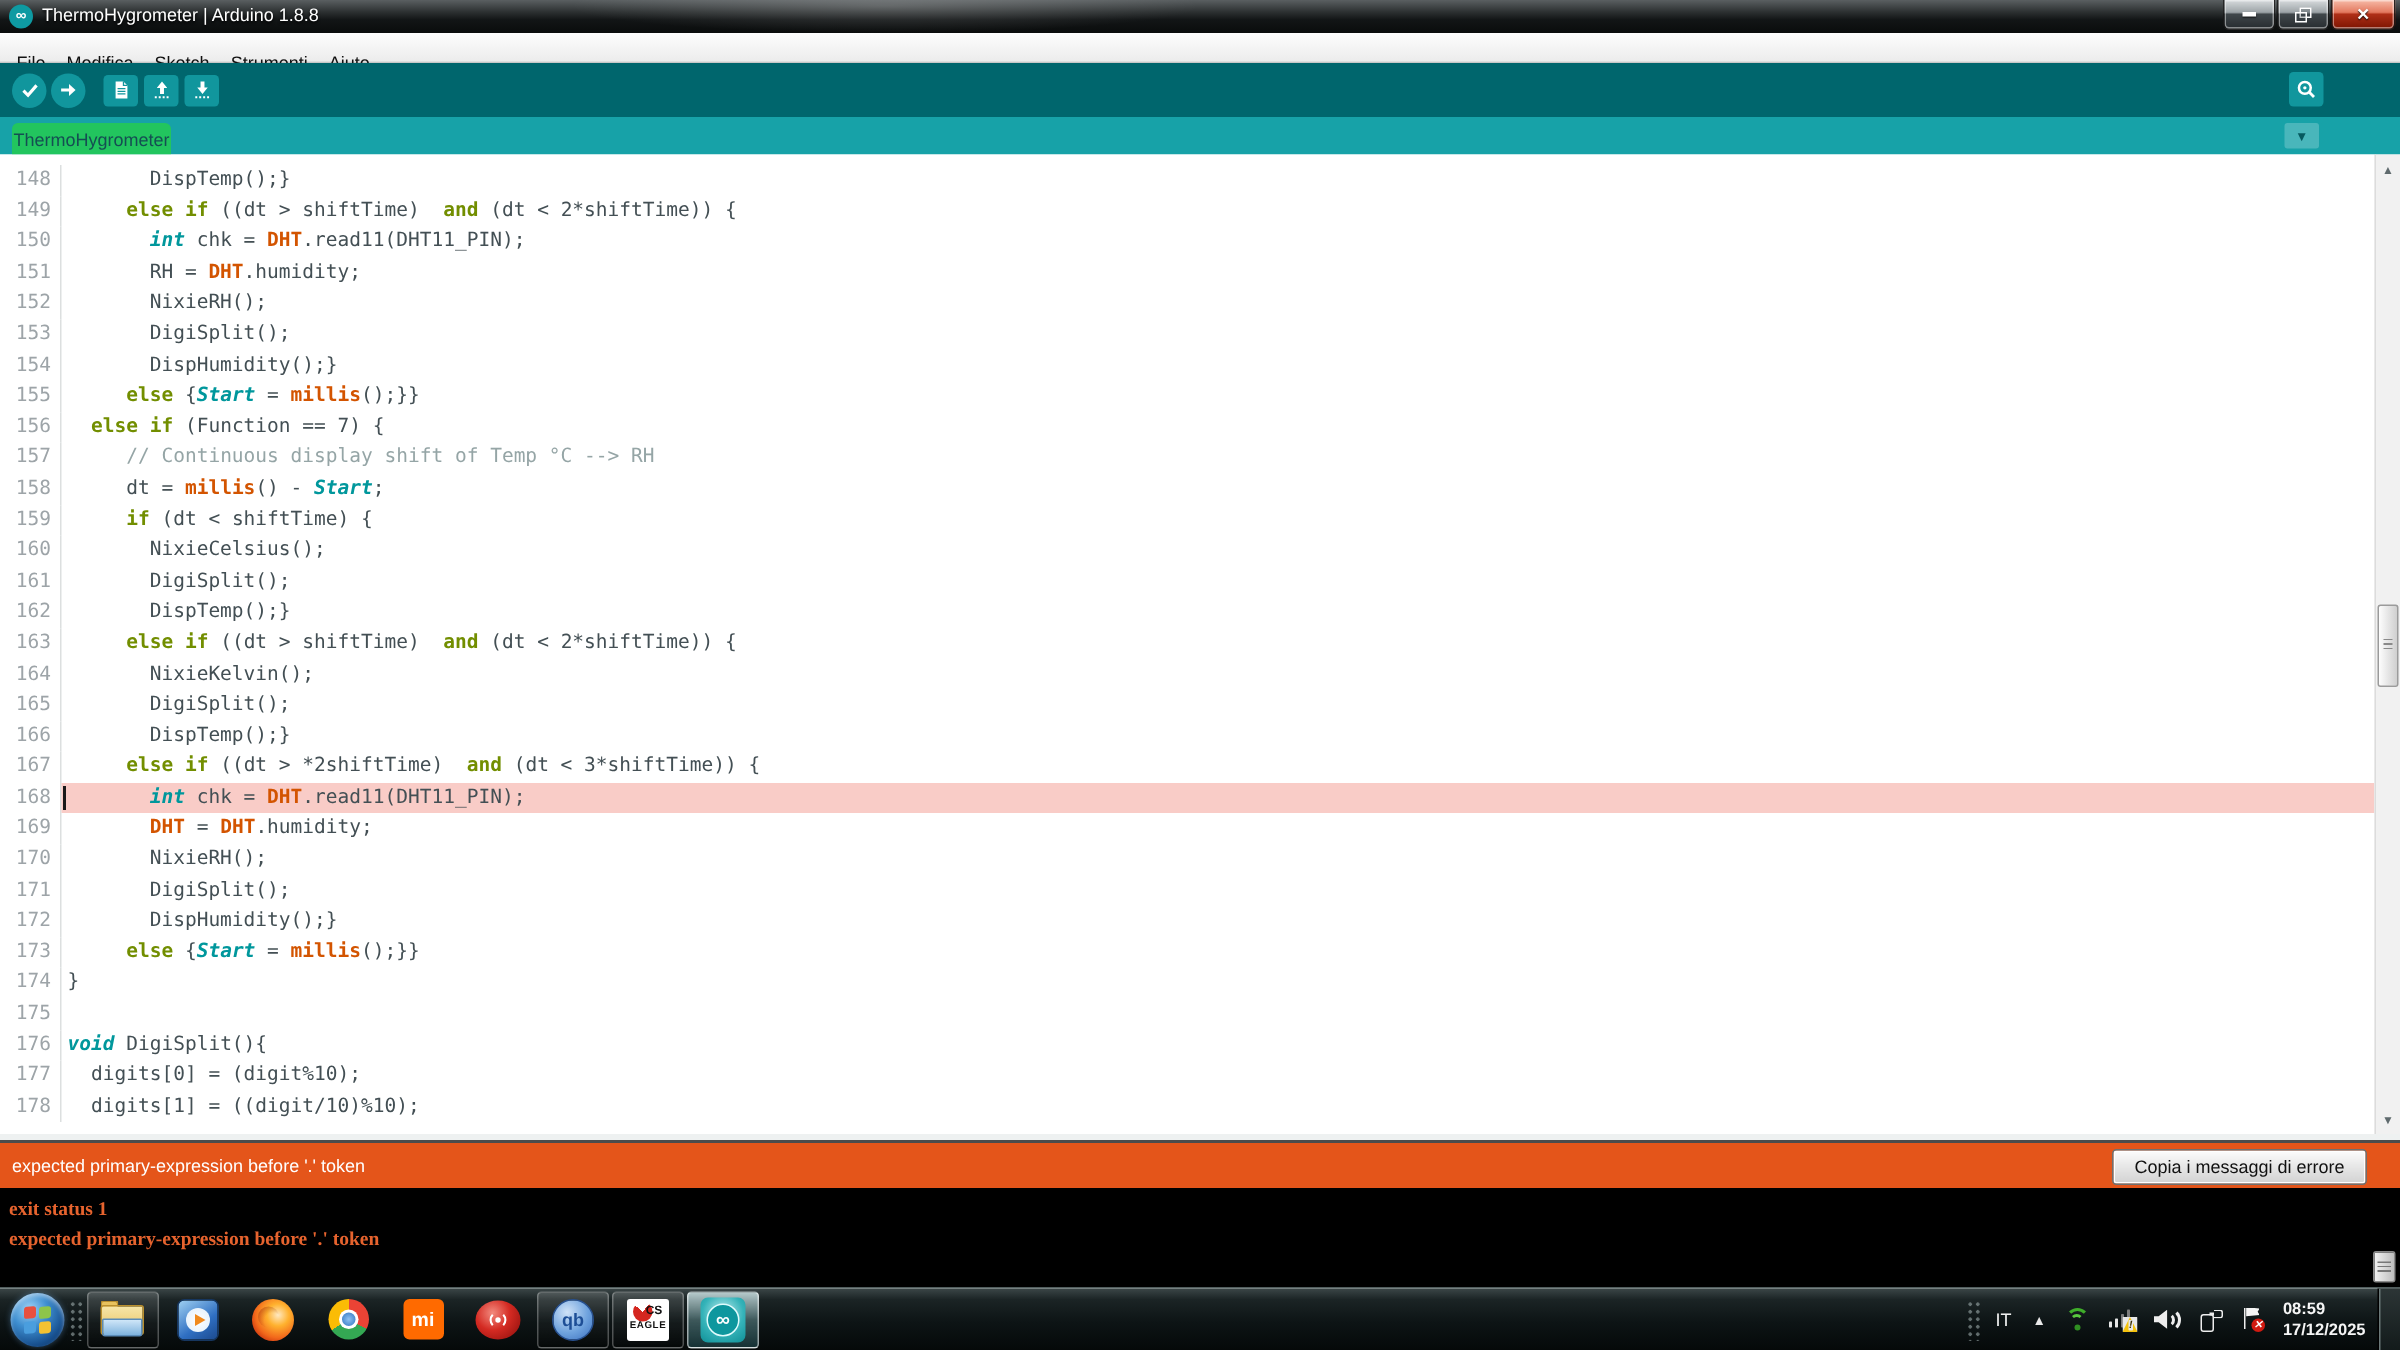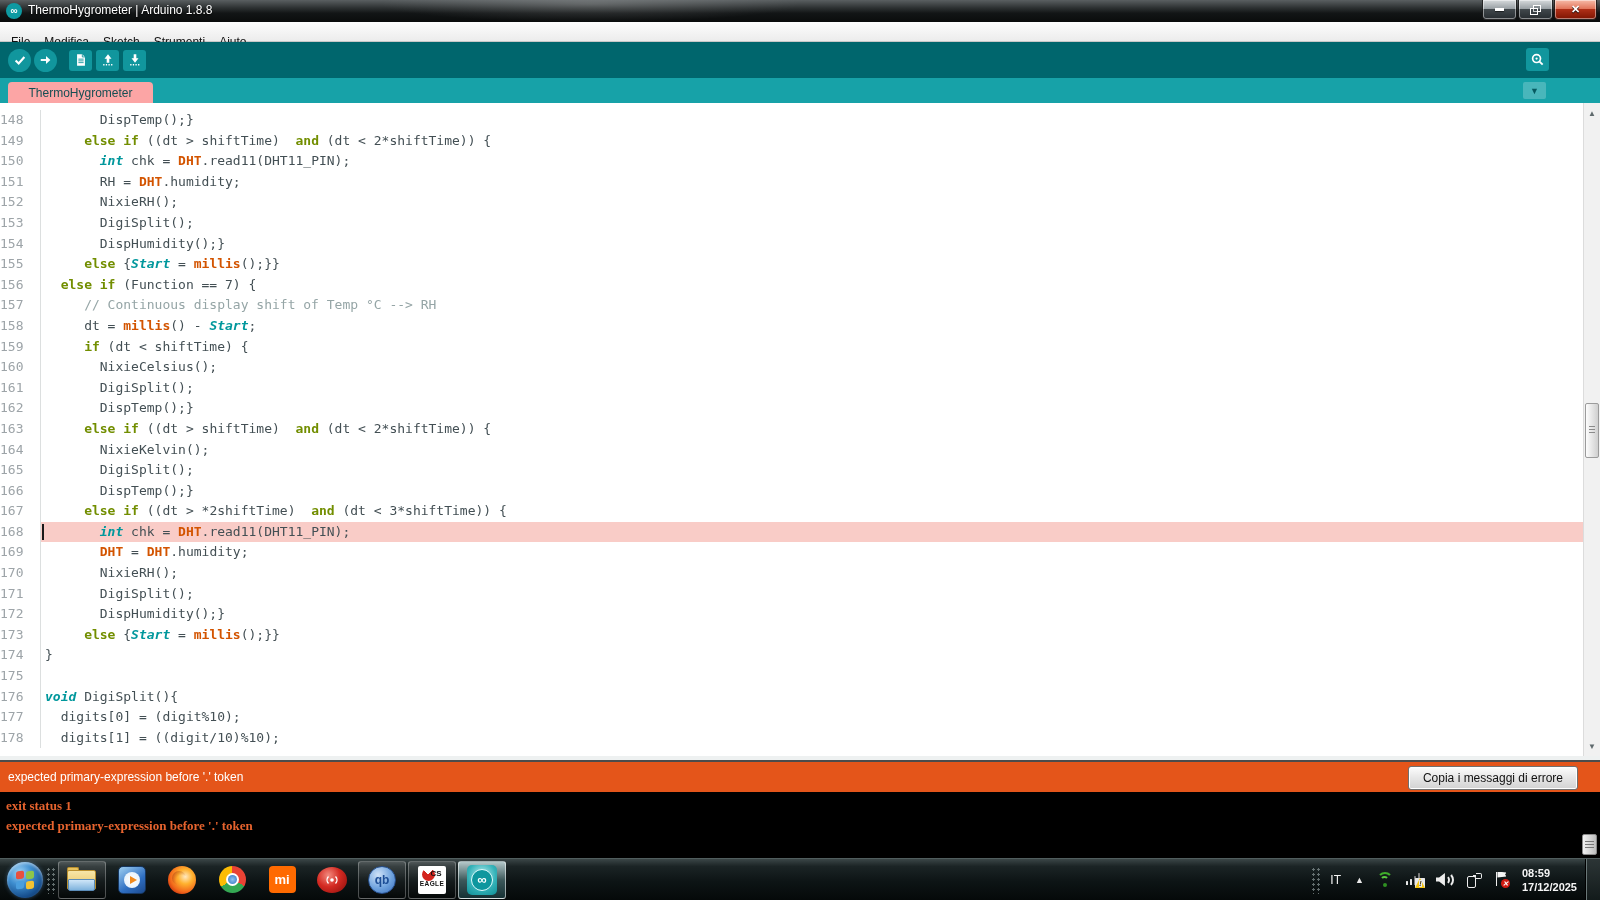--- a/index.html
+++ b/index.html
@@ -40,32 +40,32 @@
   .tbtn{background:var(--button-teal);display:flex;align-items:center;justify-content:center;cursor:pointer;}
   .tbtn.circle{width:23px;height:23px;border-radius:50%;}
   .tbtn.square{width:23px;height:21px;border-radius:3px;}
   #btn-verify{margin-left:8px;} #btn-upload{margin-left:3px;}
   #btn-new{margin-left:12px;} #btn-open{margin-left:4px;} #btn-save{margin-left:4px;}
   #btn-serial{position:absolute;right:51px;top:6px;width:23px;height:23px;border-radius:3px;
     background:var(--button-teal);display:flex;align-items:center;justify-content:center;cursor:pointer;}
 
   
   #tabbar{position:absolute;left:0;top:78px;width:1600px;height:25px;background:var(--tabbar-teal);}
-  #tab-active{position:absolute;left:8px;top:4px;width:145px;height:21px;background:#fca5a5;
+  #tab-active{position:absolute;left:8px;top:4px;width:106px;height:21px;background:#22c55e;
     border-radius:4px 4px 0 0;display:flex;align-items:center;justify-content:center;
     font-size:12px;color:#154e53;cursor:default;}
   #tab-menu-btn{position:absolute;right:54px;top:4px;width:23px;height:17px;border-radius:2px;
     background:rgba(255,255,255,.22);display:flex;align-items:center;justify-content:center;
     color:#065a60;font-size:9px;cursor:pointer;}
 
   
   #editor{position:absolute;left:0;top:103px;width:1583px;height:653px;background:#fff;
     overflow:hidden;font-family:"DejaVu Sans Mono","Liberation Mono",monospace;font-size:13px;padding-top:7px;box-sizing:border-box;}
   .line{display:flex;height:20.6px;line-height:20.6px;white-space:pre;}
-  .ln{width:34px;min-width:34px;text-align:left;padding-right:6px;color:#9da4a8;
+  .ln{width:34px;min-width:34px;text-align:right;padding-right:6px;color:#9da4a8;
     border-right:1px solid #dcdfdf;cursor:default;}
   .code{flex:1;padding-left:4px;position:relative;cursor:text;}
   .line.hl .code{background:var(--highlight-bg);}
   .caret{position:absolute;left:1px;top:2px;bottom:2px;width:2px;background:#1a1a1a;}
   .tok-d{color:var(--tok-d);} 
   .tok-t{color:var(--tok-t);font-weight:bold;font-style:italic;}
   .tok-f{color:var(--tok-f);font-weight:bold;}
   .tok-s{color:var(--tok-s);font-weight:bold;}
   .tok-c{color:var(--tok-c);}
 

